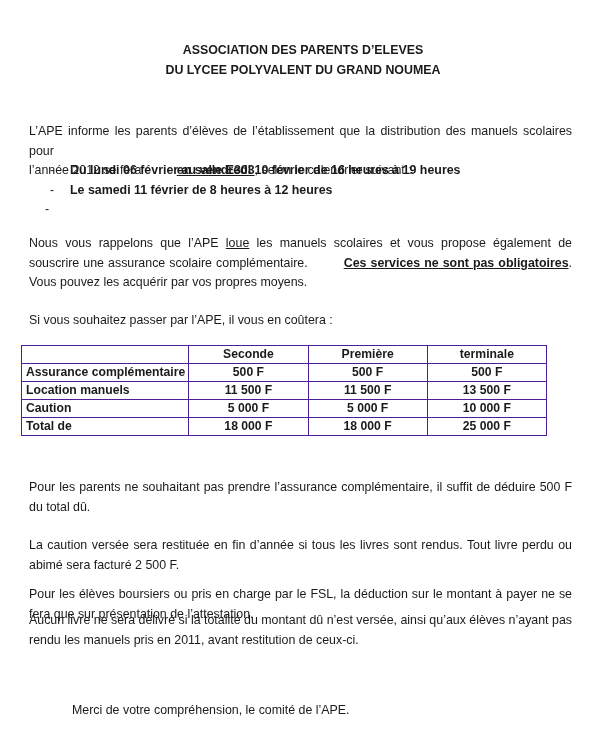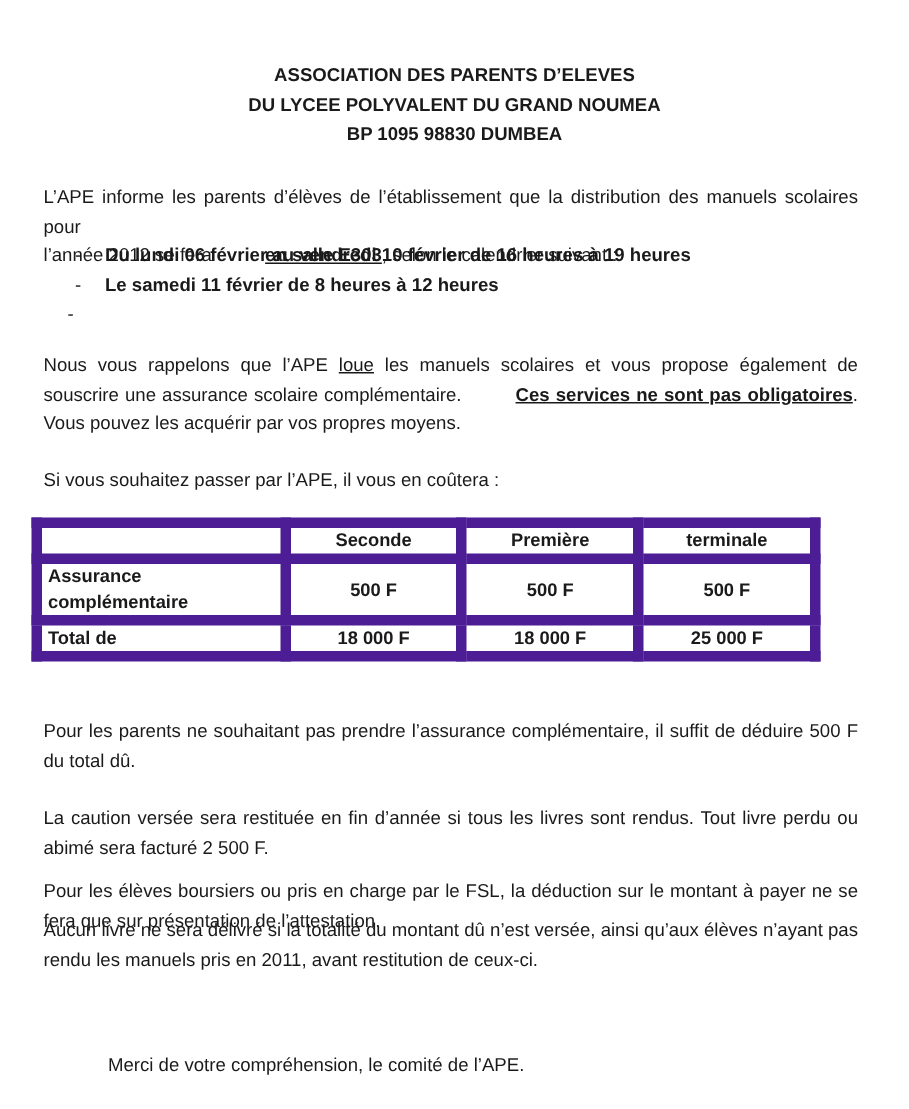--- a/index.html
+++ b/index.html
@@ -21,35 +21,34 @@
   .b { font-weight: bold; padding-left: 32px; }
   .list { position: absolute; left: 29px; top: 161px; width: 560px; margin: 0; padding: 0; list-style: none; }
   .list li { position: relative; height: 19.5px; line-height: 19.5px; font-weight: bold; }
   .list li .dash { position: absolute; font-weight: normal; }
   .list li .txt { position: absolute; left: 41px; }
   table.fees {
     position: absolute; left: 21px; top: 345px; width: 526px;
     border-collapse: collapse; font-weight: bold; font-size: 12.2px;
   }
   table.fees td {
-    border: 7px solid #4c1d95; height: 17px; padding: 0 0 0 4px; line-height: 17px;
+    border: 1px solid #4c1d95; height: 17px; padding: 0 0 0 4px; line-height: 17px;
   }
   table.fees td.num { text-align: center; padding: 0; }
   table.fees col.c0 { width: 167px; }
   table.fees col.c1, table.fees col.c2, table.fees col.c3 { width: 119px; }
 </style>
 </head>
 <body>
 
 <div class="page">
 
   <div class="header">
     <div>ASSOCIATION DES PARENTS D’ELEVES</div>
     <div>DU LYCEE POLYVALENT  DU GRAND NOUMEA</div>
-    <div>BP 1095 98830  DUMBEA</div>
   </div>
 
   <p class="para" style="top:122px;">
     <span>L’APE informe les parents d’élèves de l’établissement que la distribution des manuels scolaires pour</span><br>
     <span>l’année 2012 se fera </span><span class="u b">en salle E303</span><span>, selon le calendrier suivant :</span>
   </p>
 
   <ul class="list">
     <li>
       <span class="dash" style="left:21px;">-</span>
@@ -82,20 +81,32 @@
       <td class="num">Première</td>
       <td class="num">terminale</td>
     </tr>
     <tr>
       <td>Assurance complémentaire</td>
       <td class="num">500 F</td>
       <td class="num">500 F</td>
       <td class="num">500 F</td>
     </tr>
     <tr>
+      <td>Location manuels</td>
+      <td class="num">11 500 F</td>
+      <td class="num">11 500 F</td>
+      <td class="num">13 500 F</td>
+    </tr>
+    <tr>
+      <td>Caution</td>
+      <td class="num">5 000 F</td>
+      <td class="num">5 000 F</td>
+      <td class="num">10 000 F</td>
+    </tr>
+    <tr>
       <td>Total de</td>
       <td class="num">18 000 F</td>
       <td class="num">18 000 F</td>
       <td class="num">25 000 F</td>
     </tr>
   </tbody>
     </table>
 
   <p class="para" style="top:478px;">Pour les parents ne souhaitant pas prendre l’assurance complémentaire, il suffit de déduire 500 F du total dû.</p>
   <p class="para" style="top:536px;">La caution versée sera restituée en fin d’année si tous les livres sont rendus. Tout livre perdu ou abimé sera facturé 2 500 F.</p>

